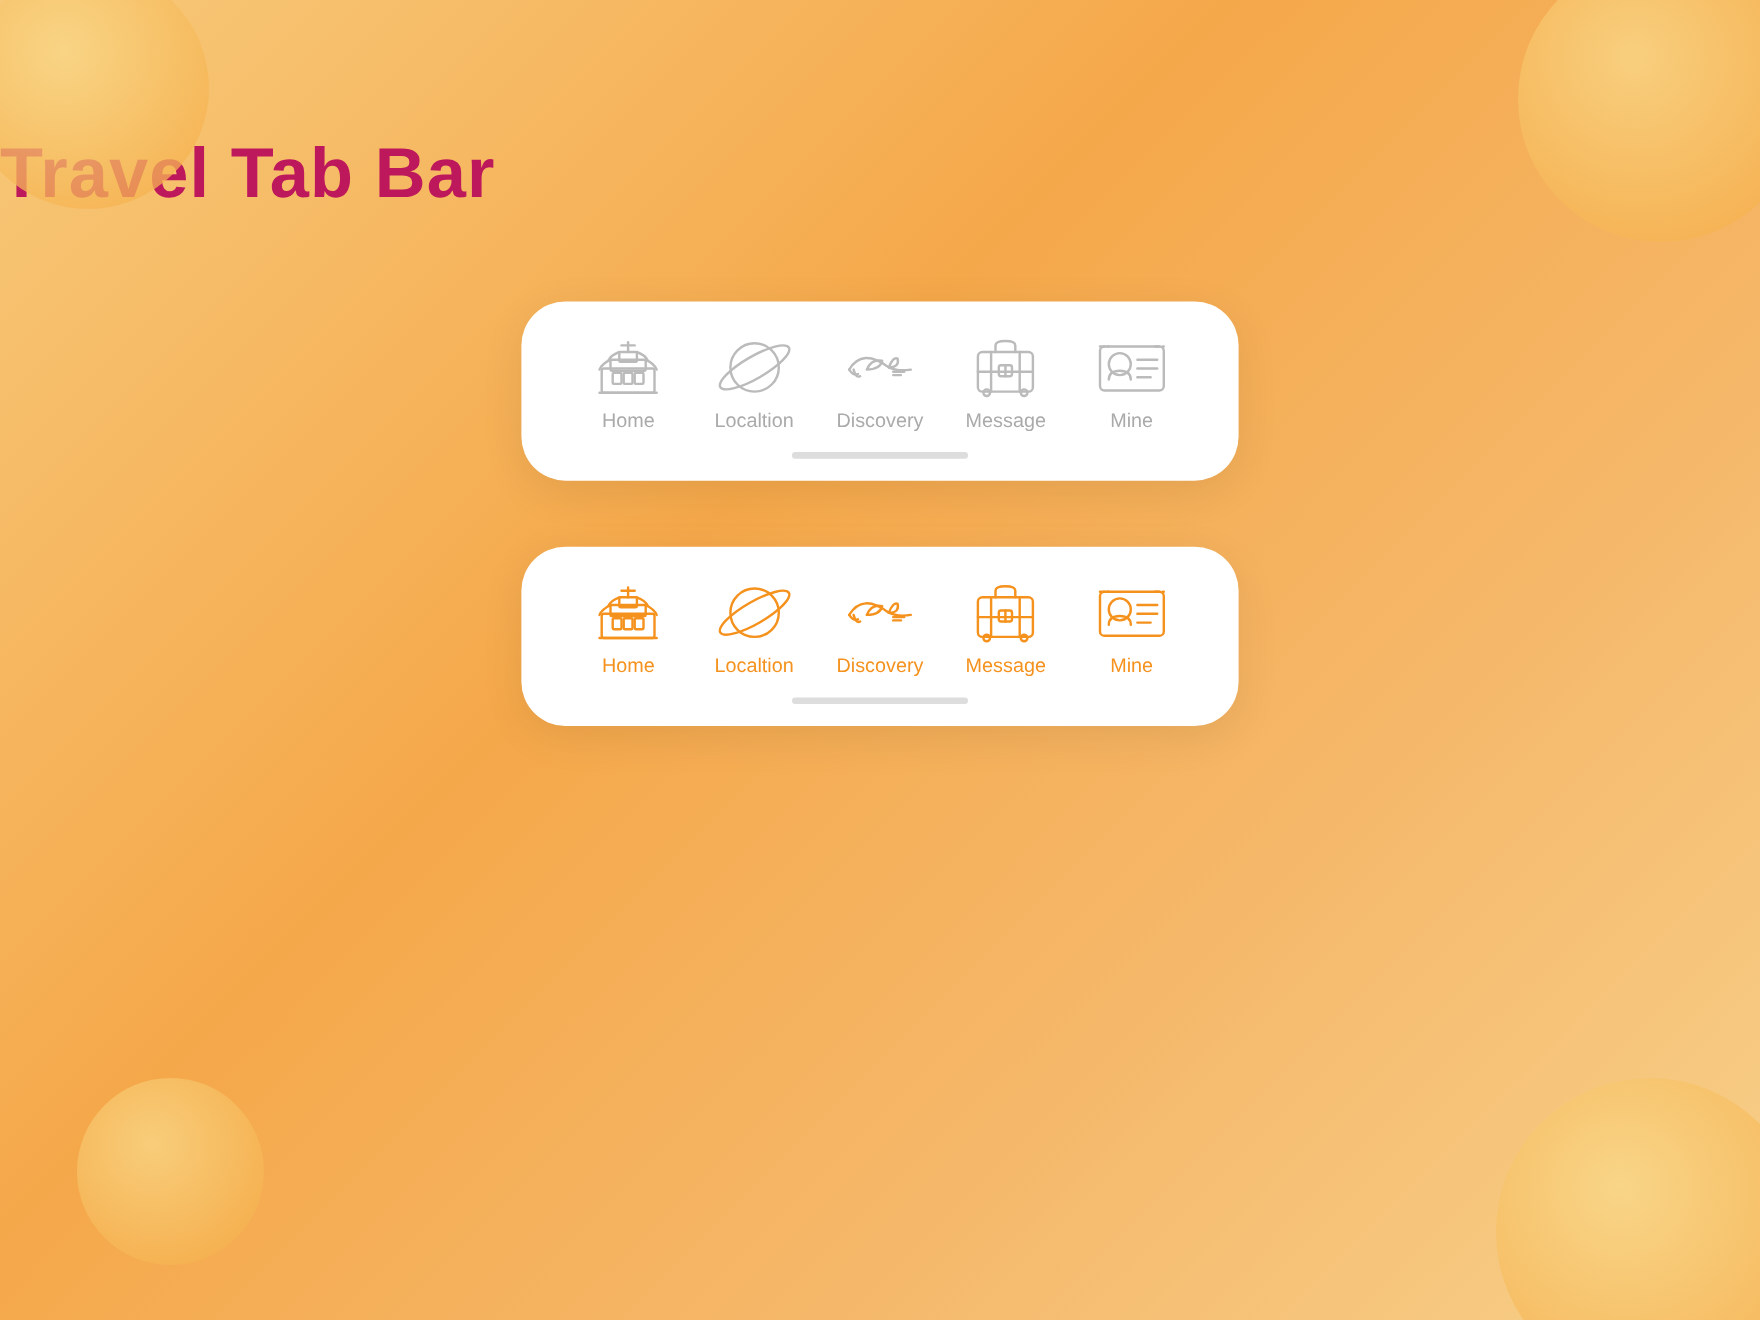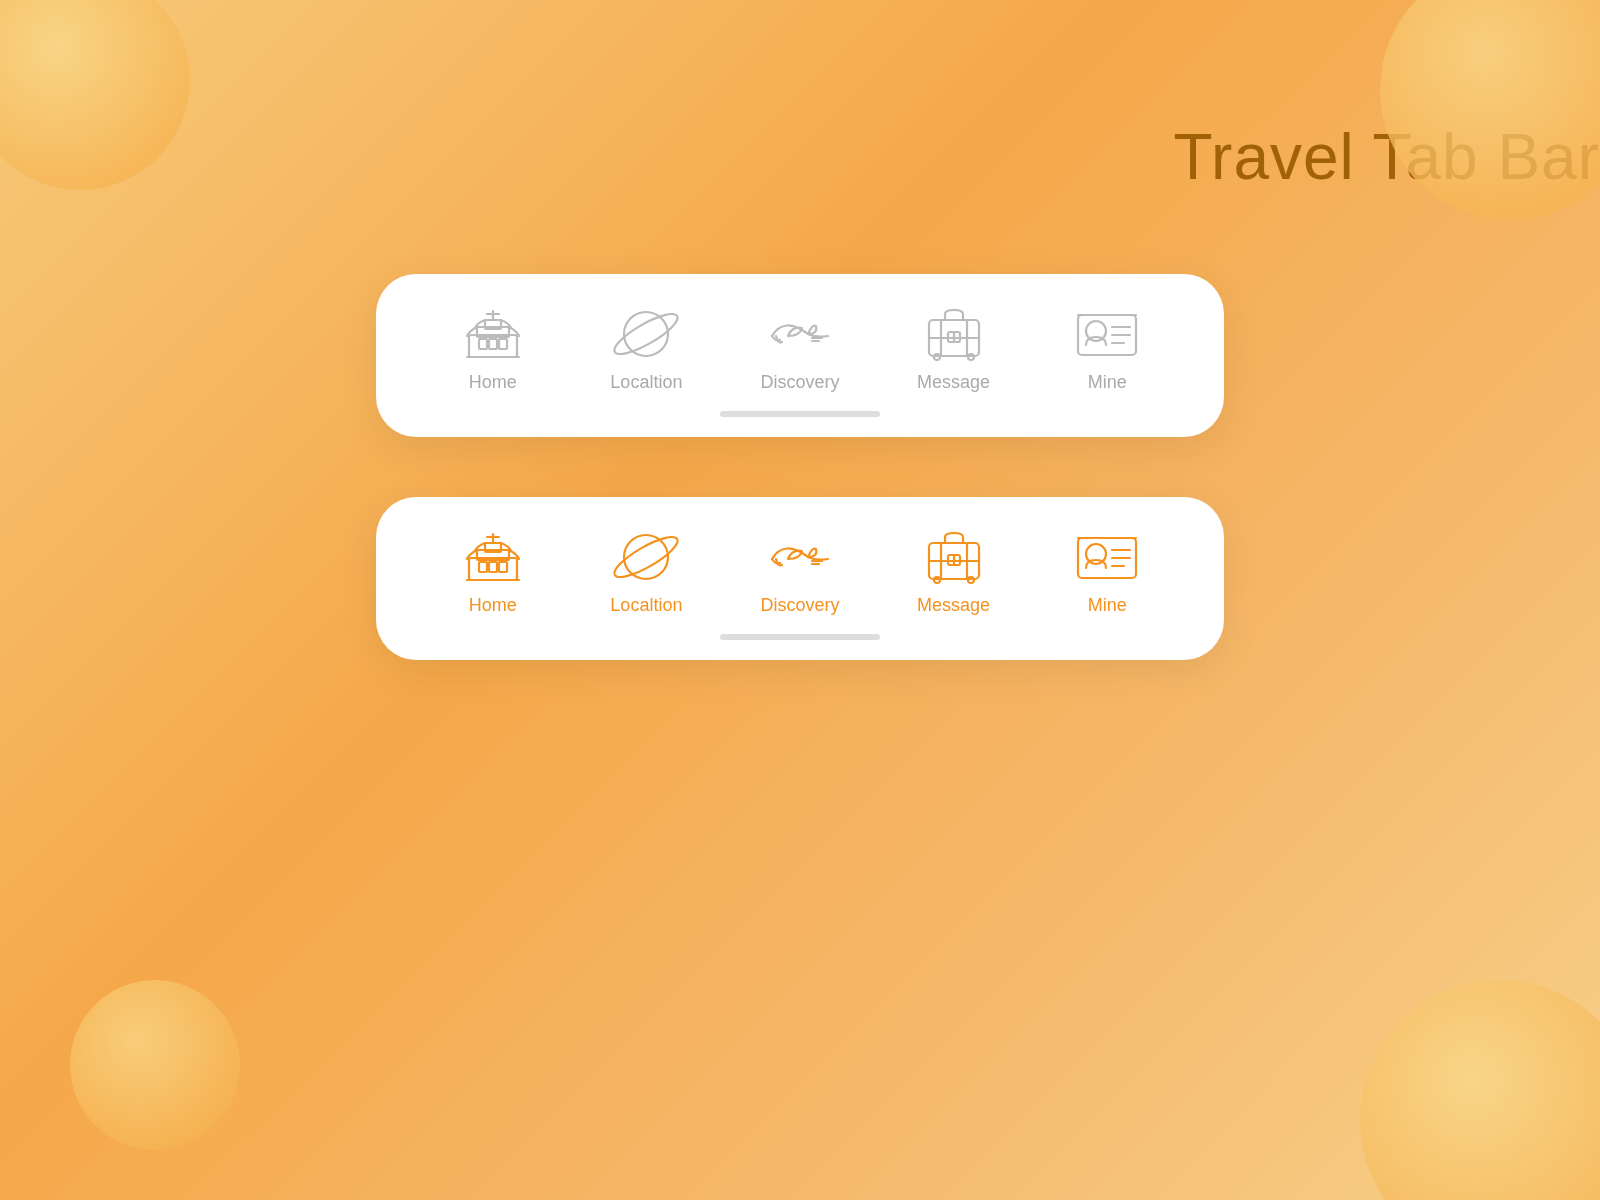--- a/index.html
+++ b/index.html
@@ -20,42 +20,42 @@
       background: radial-gradient(circle at 40% 35%, #f9d98a, #f5a840);
       opacity: 0.75;
     }
     .circle-tl { width: 220px; height: 220px; top: -30px; left: -30px; }
     .circle-tr { width: 260px; height: 260px; top: -40px; right: -40px; }
     .circle-bl { width: 170px; height: 170px; bottom: 50px; left: 70px; }
     .circle-br { width: 280px; height: 280px; bottom: -60px; right: -40px; }
 
     
     .page-title {
-      text-align: right;
+      text-align: left;
       font-size: 64px;
-      font-weight: 400;
-      color: #a16207;
+      font-weight: 700;
+      color: #be185d;
       margin-top: 120px;
       letter-spacing: 1px;
     }
 
     
     .tab-bars-wrapper {
       display: flex;
       flex-direction: column;
       align-items: center;
       gap: 60px;
       margin-top: 80px;
     }
 
     
     .tab-bar {
       background: white;
       border-radius: 40px;
-      width: 848px;
+      width: 652px;
       padding: 30px 40px 20px 40px;
       box-shadow: 0 10px 40px rgba(0,0,0,0.08);
       display: flex;
       flex-direction: column;
       align-items: center;
     }
 
     .tab-items {
       display: flex;
       justify-content: space-around;

